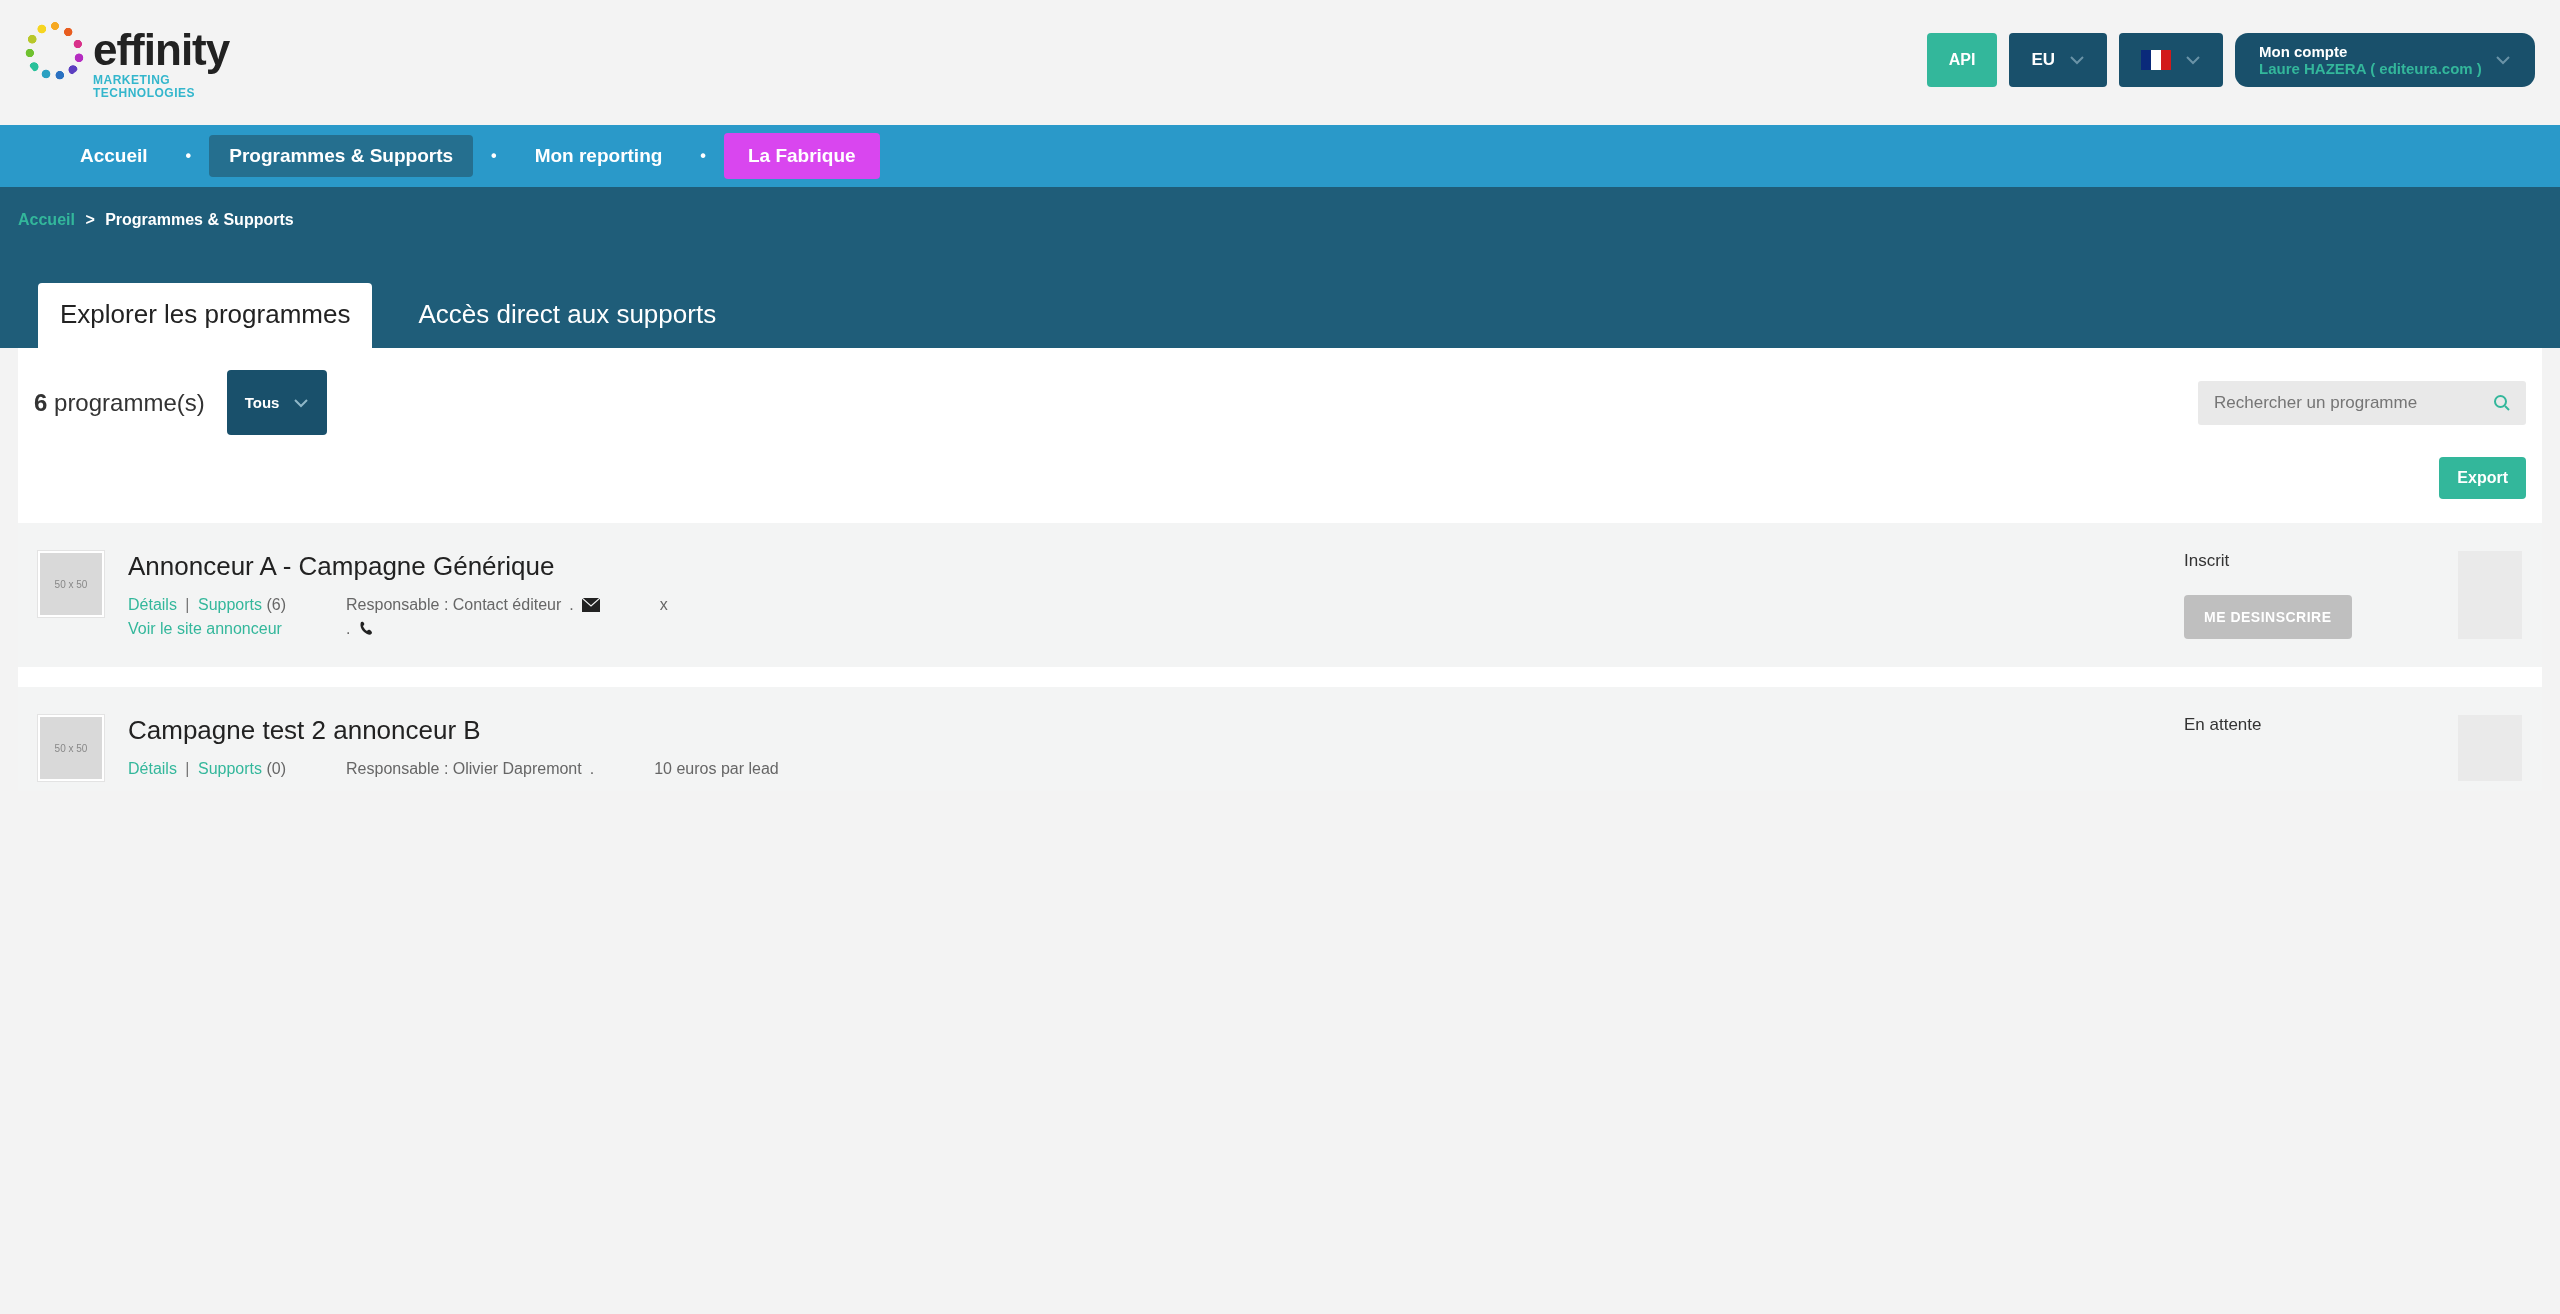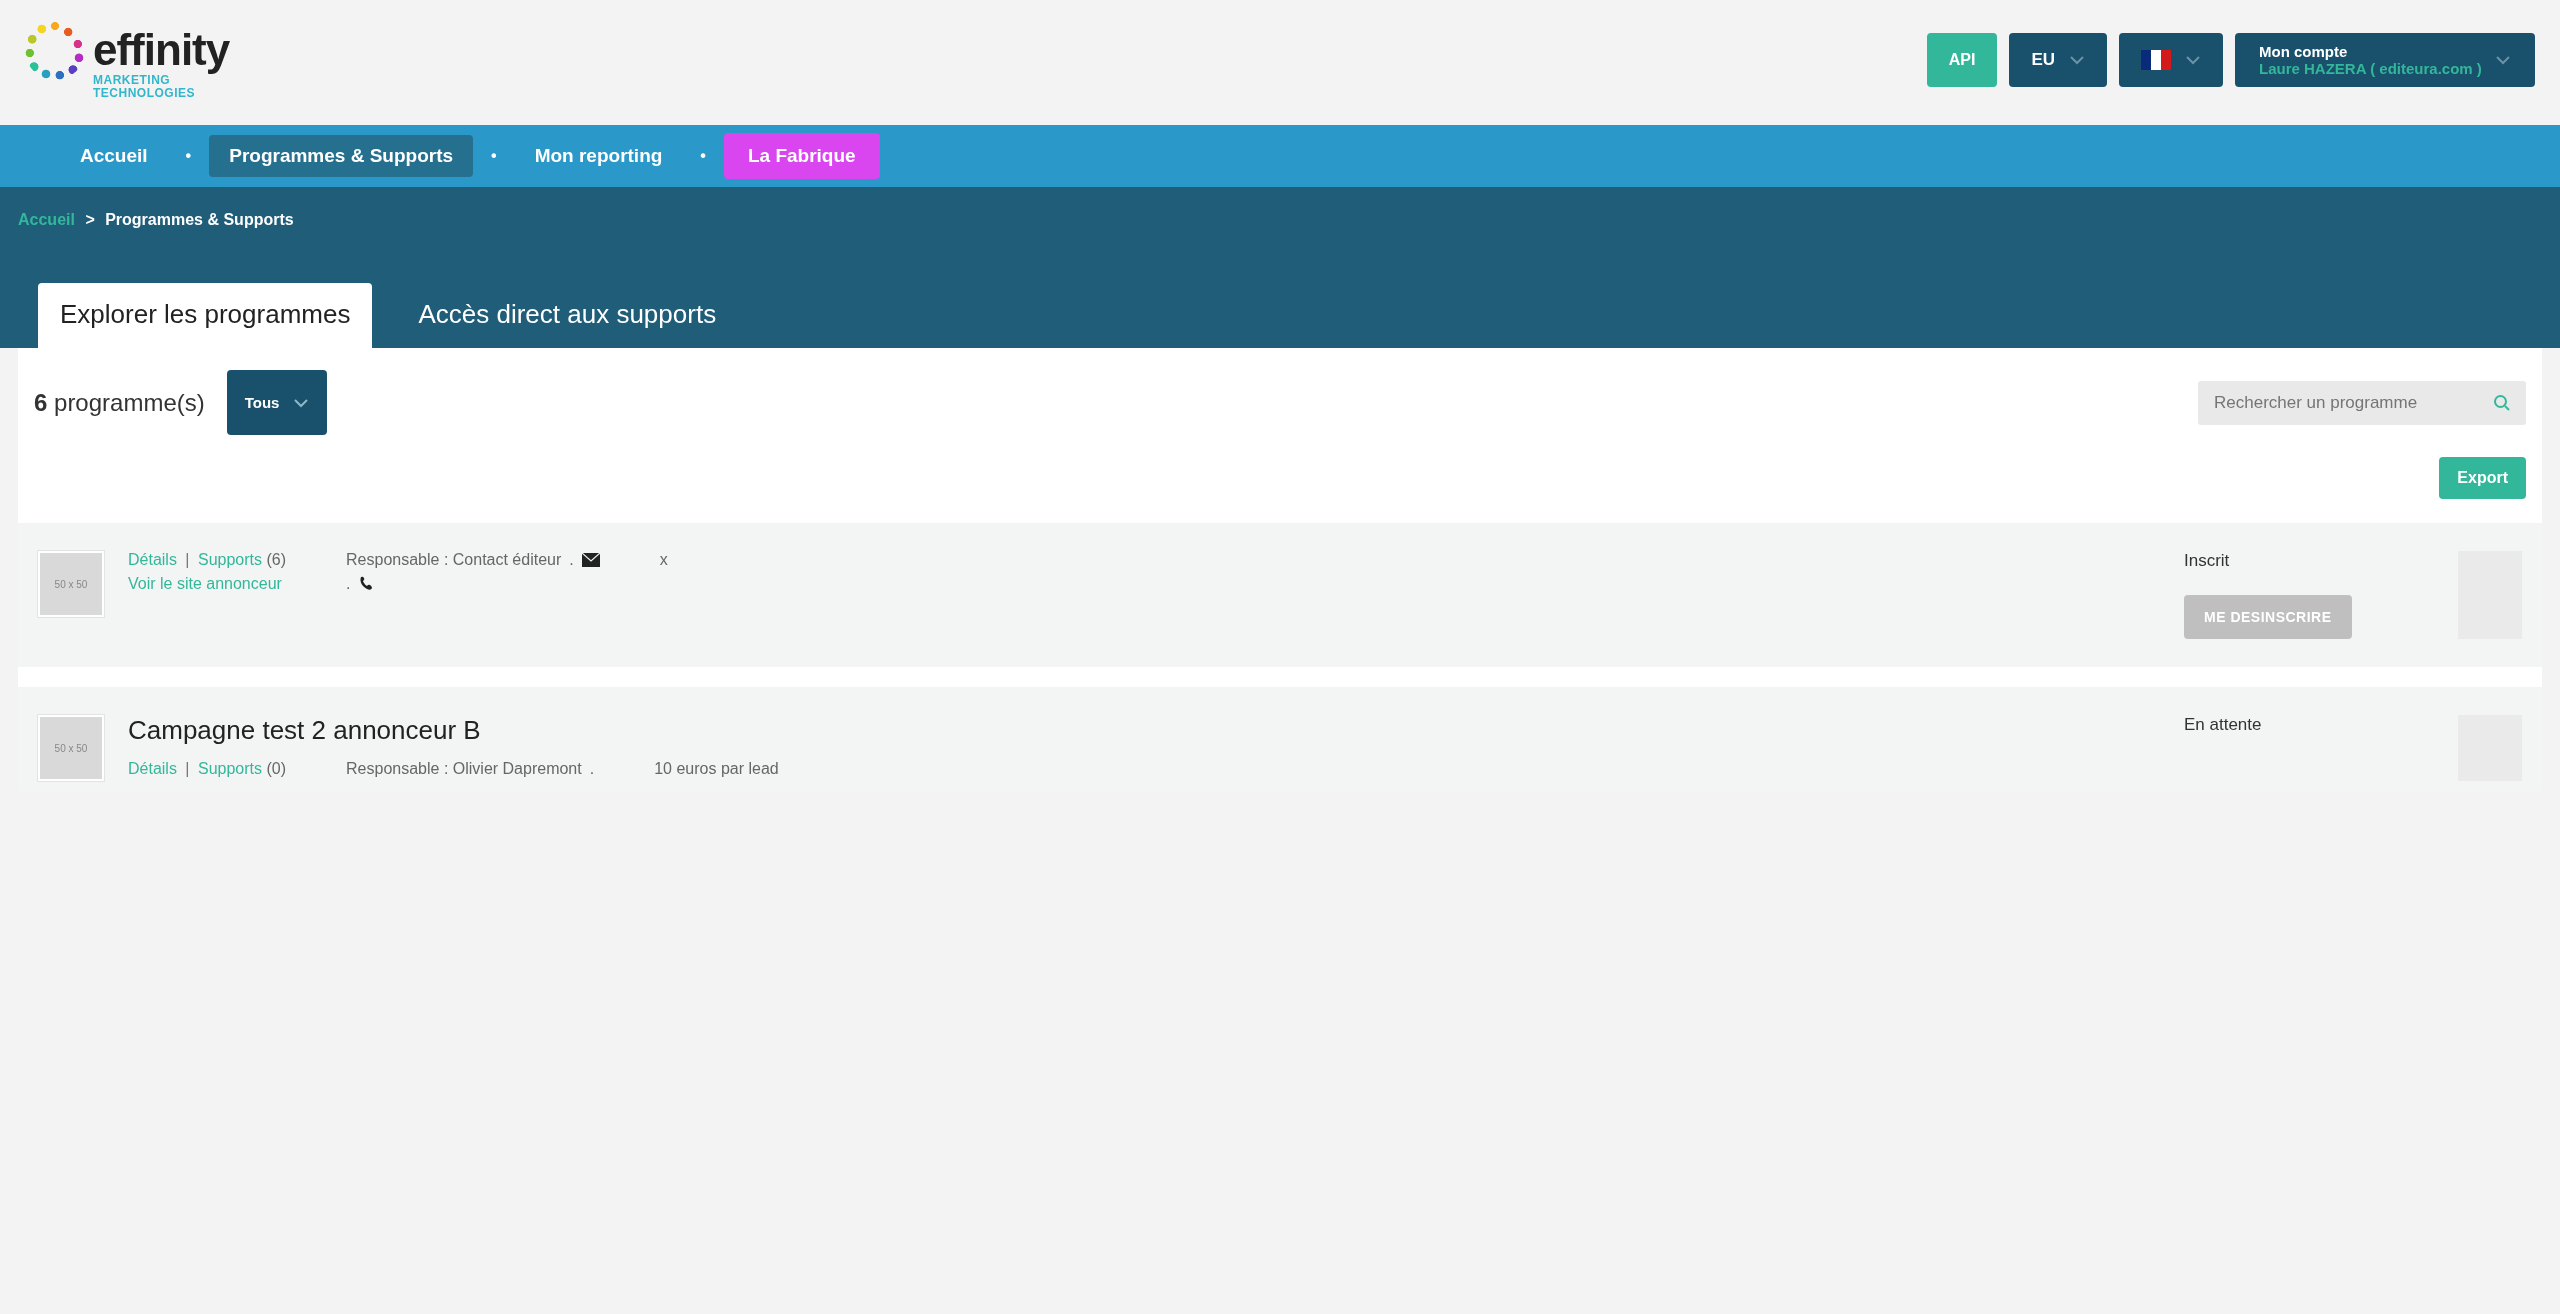--- a/index.html
+++ b/index.html
@@ -25,21 +25,21 @@
   }
   .logo-word { font-size:44px; font-weight:700; color:#222; letter-spacing:-1px; }
   .logo-sub { font-size:12px; font-weight:700; color:#33b6cc; letter-spacing:0.5px; margin-left:68px; margin-top:-6px; text-align:left; line-height:1.1; }
   .hdr-controls { display:flex; gap:12px; align-items:stretch; }
   .btn-api { background:#33b79b; color:#fff; font-weight:600; border:none; border-radius:4px; padding:14px 22px; font-size:16px; cursor:pointer; }
   .hdr-pill { background:#19506b; color:#fff; border-radius:4px; display:flex; align-items:center; gap:14px; padding:14px 22px; cursor:pointer; }
   .hdr-pill .txt { font-weight:600; font-size:17px; }
   .chev { width:16px; height:10px; }
   .chev path { stroke:#6a93a7; stroke-width:2; fill:none; }
   .flag { width:30px; height:20px; background:linear-gradient(90deg,#0a2a7a 0 33%,#fff 33% 66%,#d21a1a 66%); }
-  .account-pill { background:#19506b; border-radius:4px; padding:10px 24px; display:flex; align-items:center; min-width:300px; justify-content:space-between; cursor:pointer; }
+  .account-pill { background:#19506b; border-radius:13px; padding:10px 24px; display:flex; align-items:center; min-width:300px; justify-content:space-between; cursor:pointer; }
   .account-pill .lines { display:flex; flex-direction:column; }
   .acc-l1 { color:#fff; font-weight:700; font-size:15px; }
   .acc-l2 { color:#33b79b; font-weight:700; font-size:15px; }
   .acc-l2 .dom { color:#33b79b; }
 
   
   .navbar { background:#2a99c9; padding:0 60px; display:flex; align-items:center; gap:18px; height:62px; }
   .nav-item { color:#fff; font-weight:700; font-size:19px; padding:10px 20px; border-radius:4px; cursor:pointer; }
   .nav-item.active { background:#256f8f; }
   .nav-dot { color:#fff; font-weight:700; }
@@ -177,20 +177,21 @@
   </div>
   <div class="export-row">
     <button class="btn-export">Export</button>
   </div>
 
   <div class="programs">
 
     <div class="prog">
       <div class="thumb">50 x 50</div>
       <div class="prog-main">
+        <div class="prog-title">Annonceur A - Campagne Générique</div>
         <div class="prog-meta">
           <div class="meta-col">
             <div>
               <span class="lnk">Détails</span>
               <span class="pipe">|</span>
               <span class="lnk">Supports</span>
               <span class="muted">(6)</span>
             </div>
             <div>
               <span class="lnk">Voir le site annonceur</span>

